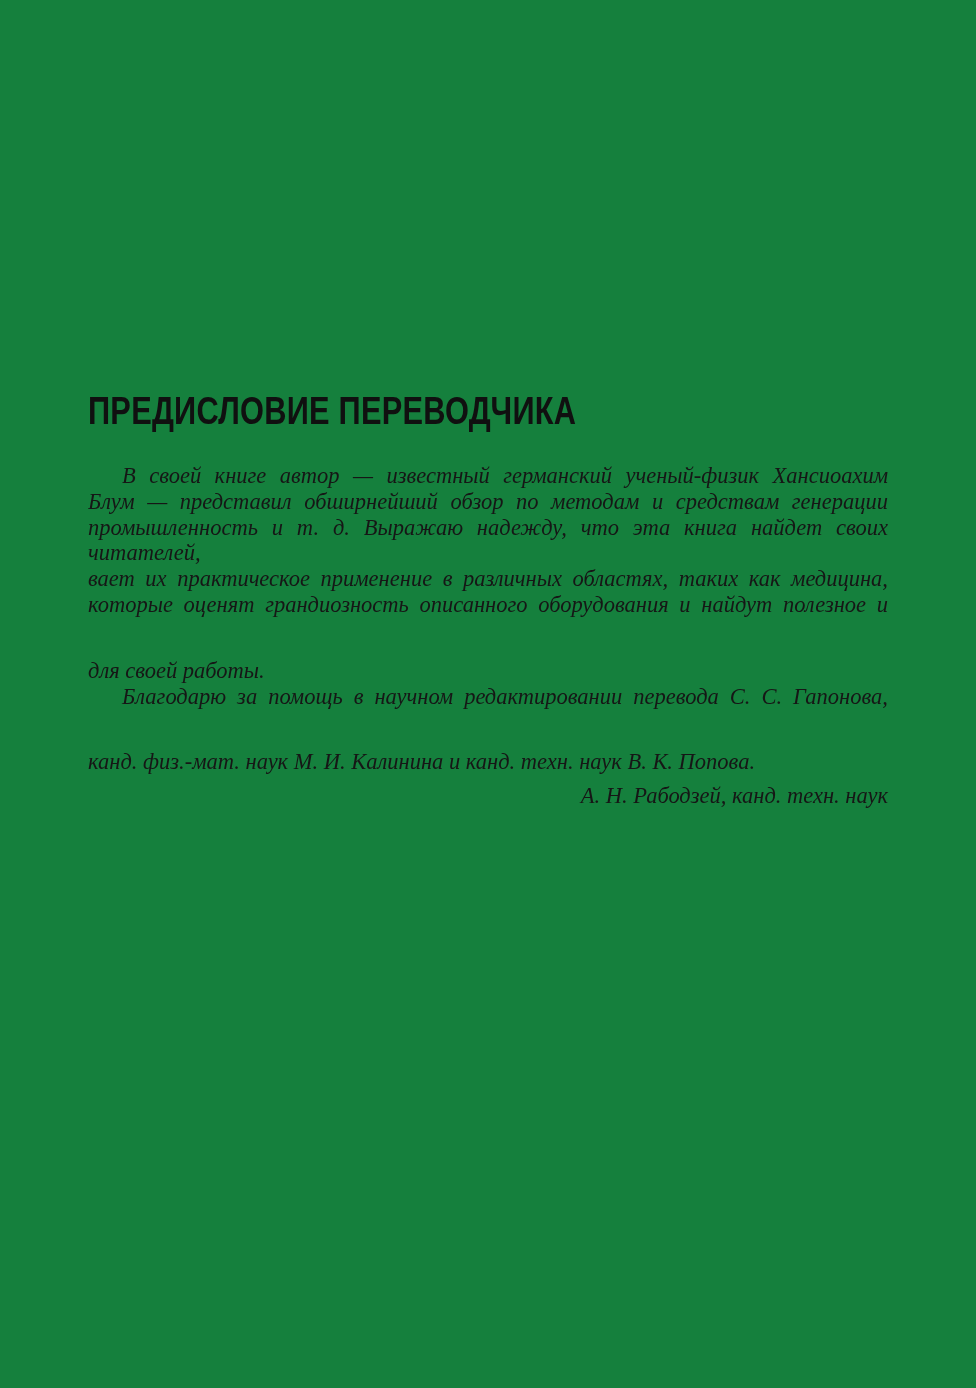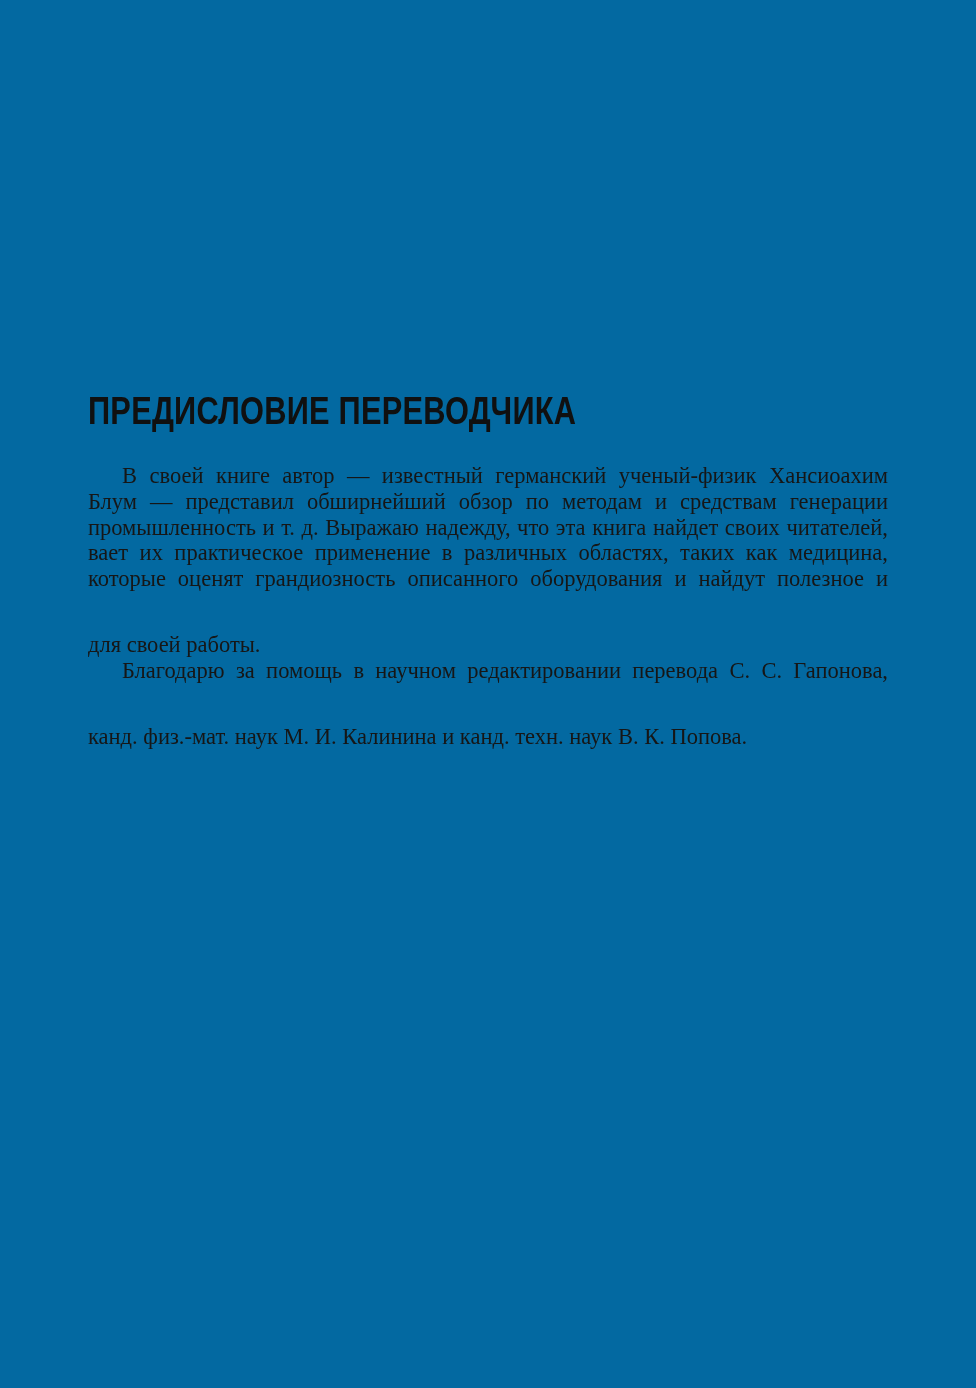--- a/index.html
+++ b/index.html
@@ -6,21 +6,21 @@
   body {
     width: 976px;
     height: 1388px;
     position: relative;
     background: #ffffff;
     overflow: hidden;
   }
   .page {
     position: absolute;
     inset: 0;
-    background: #0369a1;
+    background: #15803d;
   }
   .heading {
     position: absolute;
     left: 88px;
     top: 392px;
     margin: 0;
     font-family: "Liberation Sans", sans-serif;
     font-weight: 700;
     font-size: 38px;
     line-height: 38px;
@@ -39,20 +39,21 @@
     font-size: 22.5px;
     line-height: 25.8px;
     color: #161616;
   }
   .para { margin: 0; padding: 0; }
   .line {
     text-align: justify;
     text-align-last: justify;
     overflow: hidden;
     white-space: normal;
+    font-style: italic;
   }
   .line.last {
     text-align: left;
     text-align-last: left;
     margin-top: 40px;
   }
   .line.indent { text-indent: 34px; }
   .signature {
     margin-top: 8px;
     text-align: right;
@@ -76,16 +77,17 @@
       <div class="line">вает их практическое применение в различных областях, таких как медицина,</div>
       <div class="line">которые оценят грандиозность описанного оборудования и найдут полезное и</div>
       <div class="line last">для своей работы.</div>
     </div>
 
     <div class="para">
       <div class="line indent">Благодарю за помощь в научном редактировании перевода С. С. Гапонова,</div>
       <div class="line last">канд. физ.-мат. наук М. И. Калинина и канд. техн. наук В. К. Попова.</div>
     </div>
 
+    <div class="signature">А. Н. Рабодзей, канд. техн. наук</div>
 
   </div>
 
 </div>
 
 </body></html>

